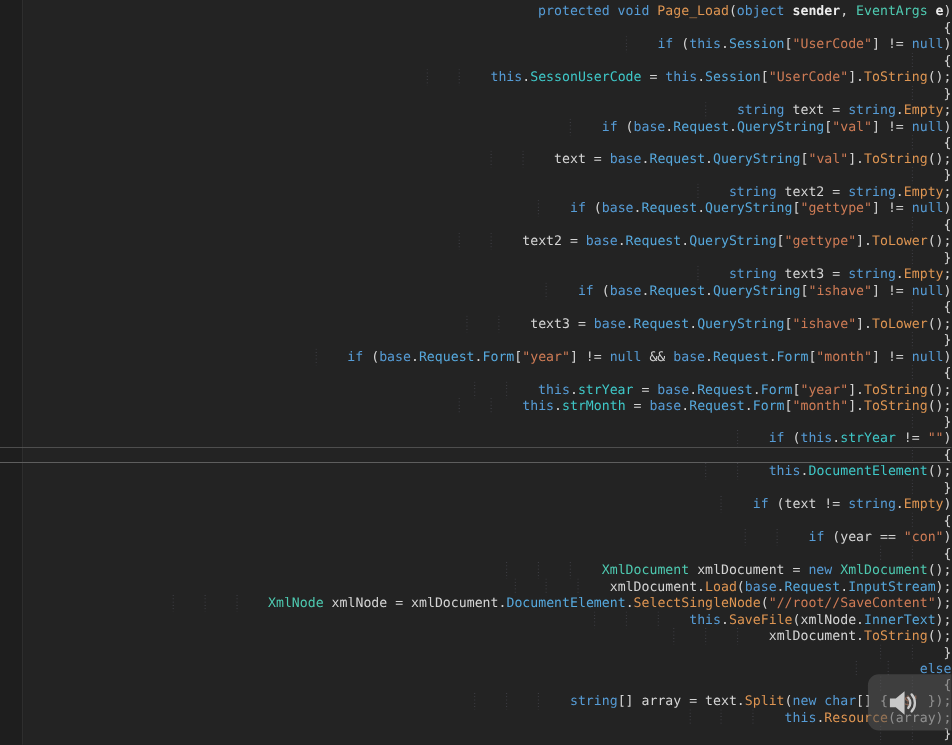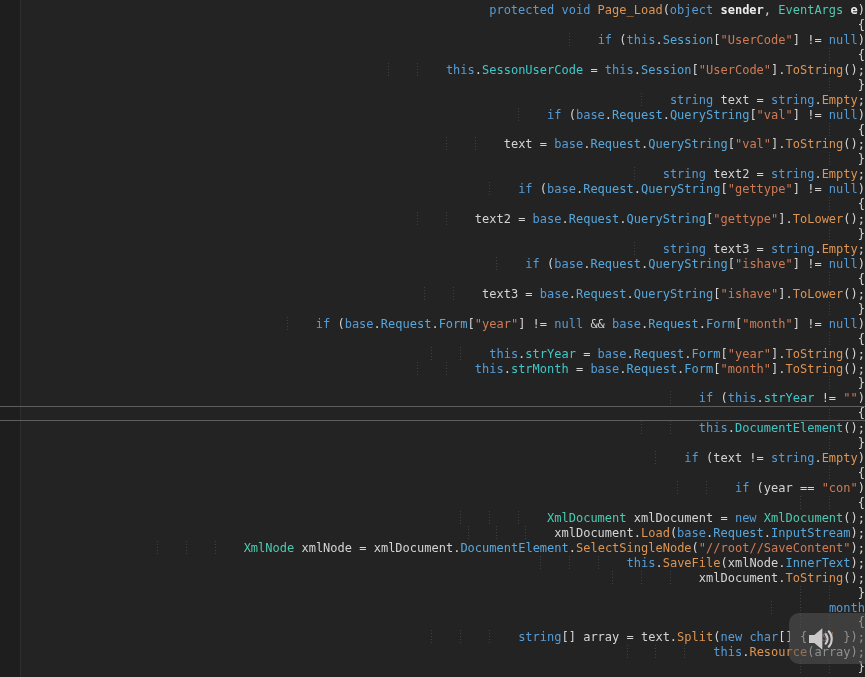--- a/index.html
+++ b/index.html
@@ -98,21 +98,21 @@
       <div class="code-line"><span class="guide">    </span><span class="tok tok-kw" style="color: rgb(86, 156, 214);">if</span><span class="tok tok-pl" style="color: rgb(212, 212, 212);"> (text != </span><span class="tok tok-kw" style="color: rgb(86, 156, 214);">string</span><span class="tok tok-pl" style="color: rgb(212, 212, 212);">.</span><span class="tok tok-mth" style="color: rgb(222, 149, 82);">Empty</span><span class="tok tok-pl" style="color: rgb(212, 212, 212);">)</span></div>
       <div class="code-line"><span class="guide">    </span><span class="tok tok-pl" style="color: rgb(212, 212, 212);">{</span></div>
       <div class="code-line"><span class="guide">    </span><span class="guide">    </span><span class="tok tok-kw" style="color: rgb(86, 156, 214);">if</span><span class="tok tok-pl" style="color: rgb(212, 212, 212);"> (year == </span><span class="tok tok-str" style="color: rgb(206, 123, 85);">"con"</span><span class="tok tok-pl" style="color: rgb(212, 212, 212);">)</span></div>
       <div class="code-line"><span class="guide">    </span><span class="guide">    </span><span class="tok tok-pl" style="color: rgb(212, 212, 212);">{</span></div>
       <div class="code-line"><span class="guide">    </span><span class="guide">    </span><span class="guide">    </span><span class="tok tok-typ" style="color: rgb(78, 201, 176);">XmlDocument</span><span class="tok tok-pl" style="color: rgb(212, 212, 212);"> xmlDocument = </span><span class="tok tok-kw" style="color: rgb(86, 156, 214);">new</span><span class="tok tok-pl" style="color: rgb(212, 212, 212);"> </span><span class="tok tok-typ" style="color: rgb(78, 201, 176);">XmlDocument</span><span class="tok tok-pl" style="color: rgb(212, 212, 212);">();</span></div>
       <div class="code-line"><span class="guide">    </span><span class="guide">    </span><span class="guide">    </span><span class="tok tok-pl" style="color: rgb(212, 212, 212);">xmlDocument.</span><span class="tok tok-mth" style="color: rgb(222, 149, 82);">Load</span><span class="tok tok-pl" style="color: rgb(212, 212, 212);">(</span><span class="tok tok-kw" style="color: rgb(86, 156, 214);">base</span><span class="tok tok-pl" style="color: rgb(212, 212, 212);">.</span><span class="tok tok-prop" style="color: rgb(86, 168, 220);">Request</span><span class="tok tok-pl" style="color: rgb(212, 212, 212);">.</span><span class="tok tok-prop" style="color: rgb(86, 168, 220);">InputStream</span><span class="tok tok-pl" style="color: rgb(212, 212, 212);">);</span></div>
       <div class="code-line"><span class="guide">    </span><span class="guide">    </span><span class="guide">    </span><span class="tok tok-typ" style="color: rgb(78, 201, 176);">XmlNode</span><span class="tok tok-pl" style="color: rgb(212, 212, 212);"> xmlNode = xmlDocument.</span><span class="tok tok-prop" style="color: rgb(86, 168, 220);">DocumentElement</span><span class="tok tok-pl" style="color: rgb(212, 212, 212);">.</span><span class="tok tok-mth" style="color: rgb(222, 149, 82);">SelectSingleNode</span><span class="tok tok-pl" style="color: rgb(212, 212, 212);">(</span><span class="tok tok-str" style="color: rgb(206, 123, 85);">"//root//SaveContent"</span><span class="tok tok-pl" style="color: rgb(212, 212, 212);">);</span></div>
       <div class="code-line"><span class="guide">    </span><span class="guide">    </span><span class="guide">    </span><span class="tok tok-kw" style="color: rgb(86, 156, 214);">this</span><span class="tok tok-pl" style="color: rgb(212, 212, 212);">.</span><span class="tok tok-mth" style="color: rgb(222, 149, 82);">SaveFile</span><span class="tok tok-pl" style="color: rgb(212, 212, 212);">(xmlNode.</span><span class="tok tok-prop" style="color: rgb(86, 168, 220);">InnerText</span><span class="tok tok-pl" style="color: rgb(212, 212, 212);">);</span></div>
       <div class="code-line"><span class="guide">    </span><span class="guide">    </span><span class="guide">    </span><span class="tok tok-pl" style="color: rgb(212, 212, 212);">xmlDocument.</span><span class="tok tok-mth" style="color: rgb(222, 149, 82);">ToString</span><span class="tok tok-pl" style="color: rgb(212, 212, 212);">();</span></div>
       <div class="code-line"><span class="guide">    </span><span class="guide">    </span><span class="tok tok-pl" style="color: rgb(212, 212, 212);">}</span></div>
-      <div class="code-line"><span class="guide">    </span><span class="guide">    </span><span class="tok tok-kw" style="color: rgb(86, 156, 214);">month</span></div>
+      <div class="code-line"><span class="guide">    </span><span class="guide">    </span><span class="tok tok-kw" style="color: rgb(86, 156, 214);">else</span></div>
       <div class="code-line"><span class="guide">    </span><span class="guide">    </span><span class="tok tok-pl" style="color: rgb(212, 212, 212);">{</span></div>
       <div class="code-line"><span class="guide">    </span><span class="guide">    </span><span class="guide">    </span><span class="tok tok-kw" style="color: rgb(86, 156, 214);">string</span><span class="tok tok-pl" style="color: rgb(212, 212, 212);">[] array = text.</span><span class="tok tok-mth" style="color: rgb(222, 149, 82);">Split</span><span class="tok tok-pl" style="color: rgb(212, 212, 212);">(</span><span class="tok tok-kw" style="color: rgb(86, 156, 214);">new</span><span class="tok tok-pl" style="color: rgb(212, 212, 212);"> </span><span class="tok tok-kw" style="color: rgb(86, 156, 214);">char</span><span class="tok tok-pl" style="color: rgb(212, 212, 212);">[] { </span><span class="tok tok-str" style="color: rgb(206, 123, 85);">'$'</span><span class="tok tok-pl" style="color: rgb(212, 212, 212);"> });</span></div>
       <div class="code-line"><span class="guide">    </span><span class="guide">    </span><span class="guide">    </span><span class="tok tok-kw" style="color: rgb(86, 156, 214);">this</span><span class="tok tok-pl" style="color: rgb(212, 212, 212);">.</span><span class="tok tok-mth" style="color: rgb(222, 149, 82);">Resource</span><span class="tok tok-pl" style="color: rgb(212, 212, 212);">(array);</span></div>
       <div class="code-line"><span class="guide">    </span><span class="guide">    </span><span class="tok tok-pl" style="color: rgb(212, 212, 212);">}</span></div>
     </div>
   <div class="watermark">
     <span class="wm-icon">
       <svg width="32" height="32" viewBox="0 0 24 24" aria-hidden="true">
         <path fill="#c9c9c9" d="M3 9v6h4l6 5V4L7 9H3z"></path>
         <path fill="none" stroke="#c9c9c9" stroke-width="1.6" stroke-linecap="round" d="M15.5 8.5a5 5 0 0 1 0 7"></path>

